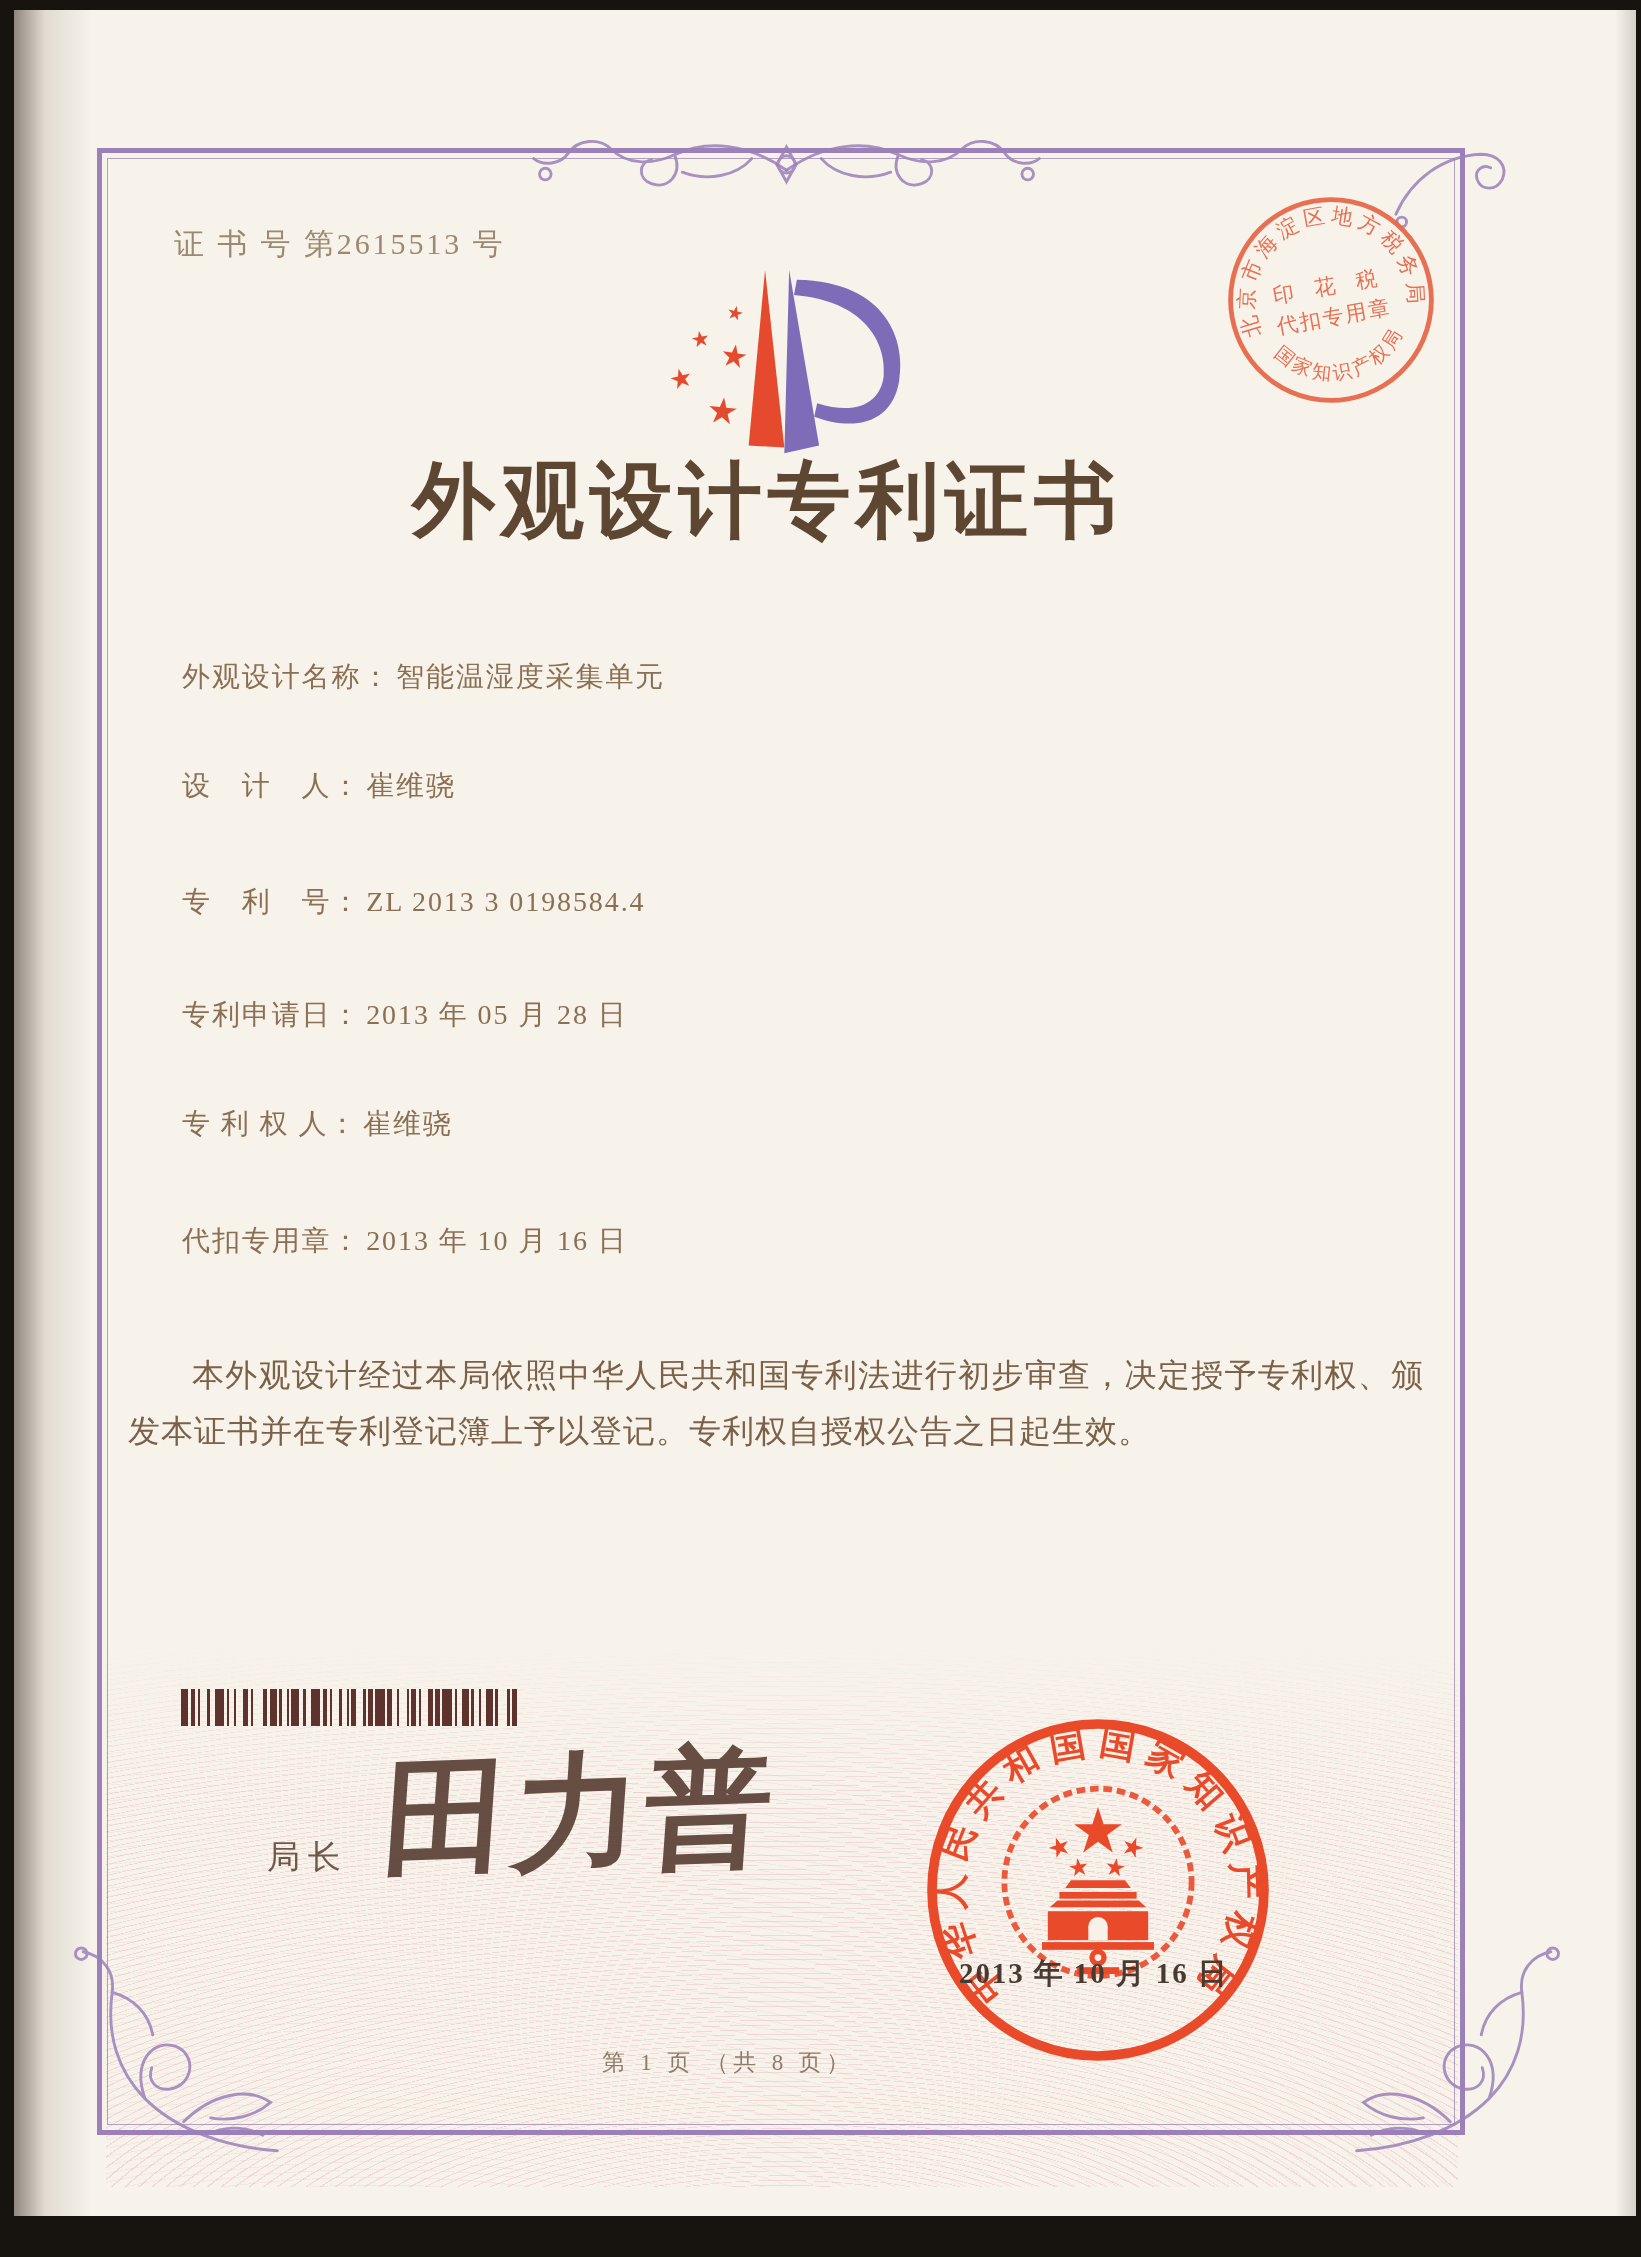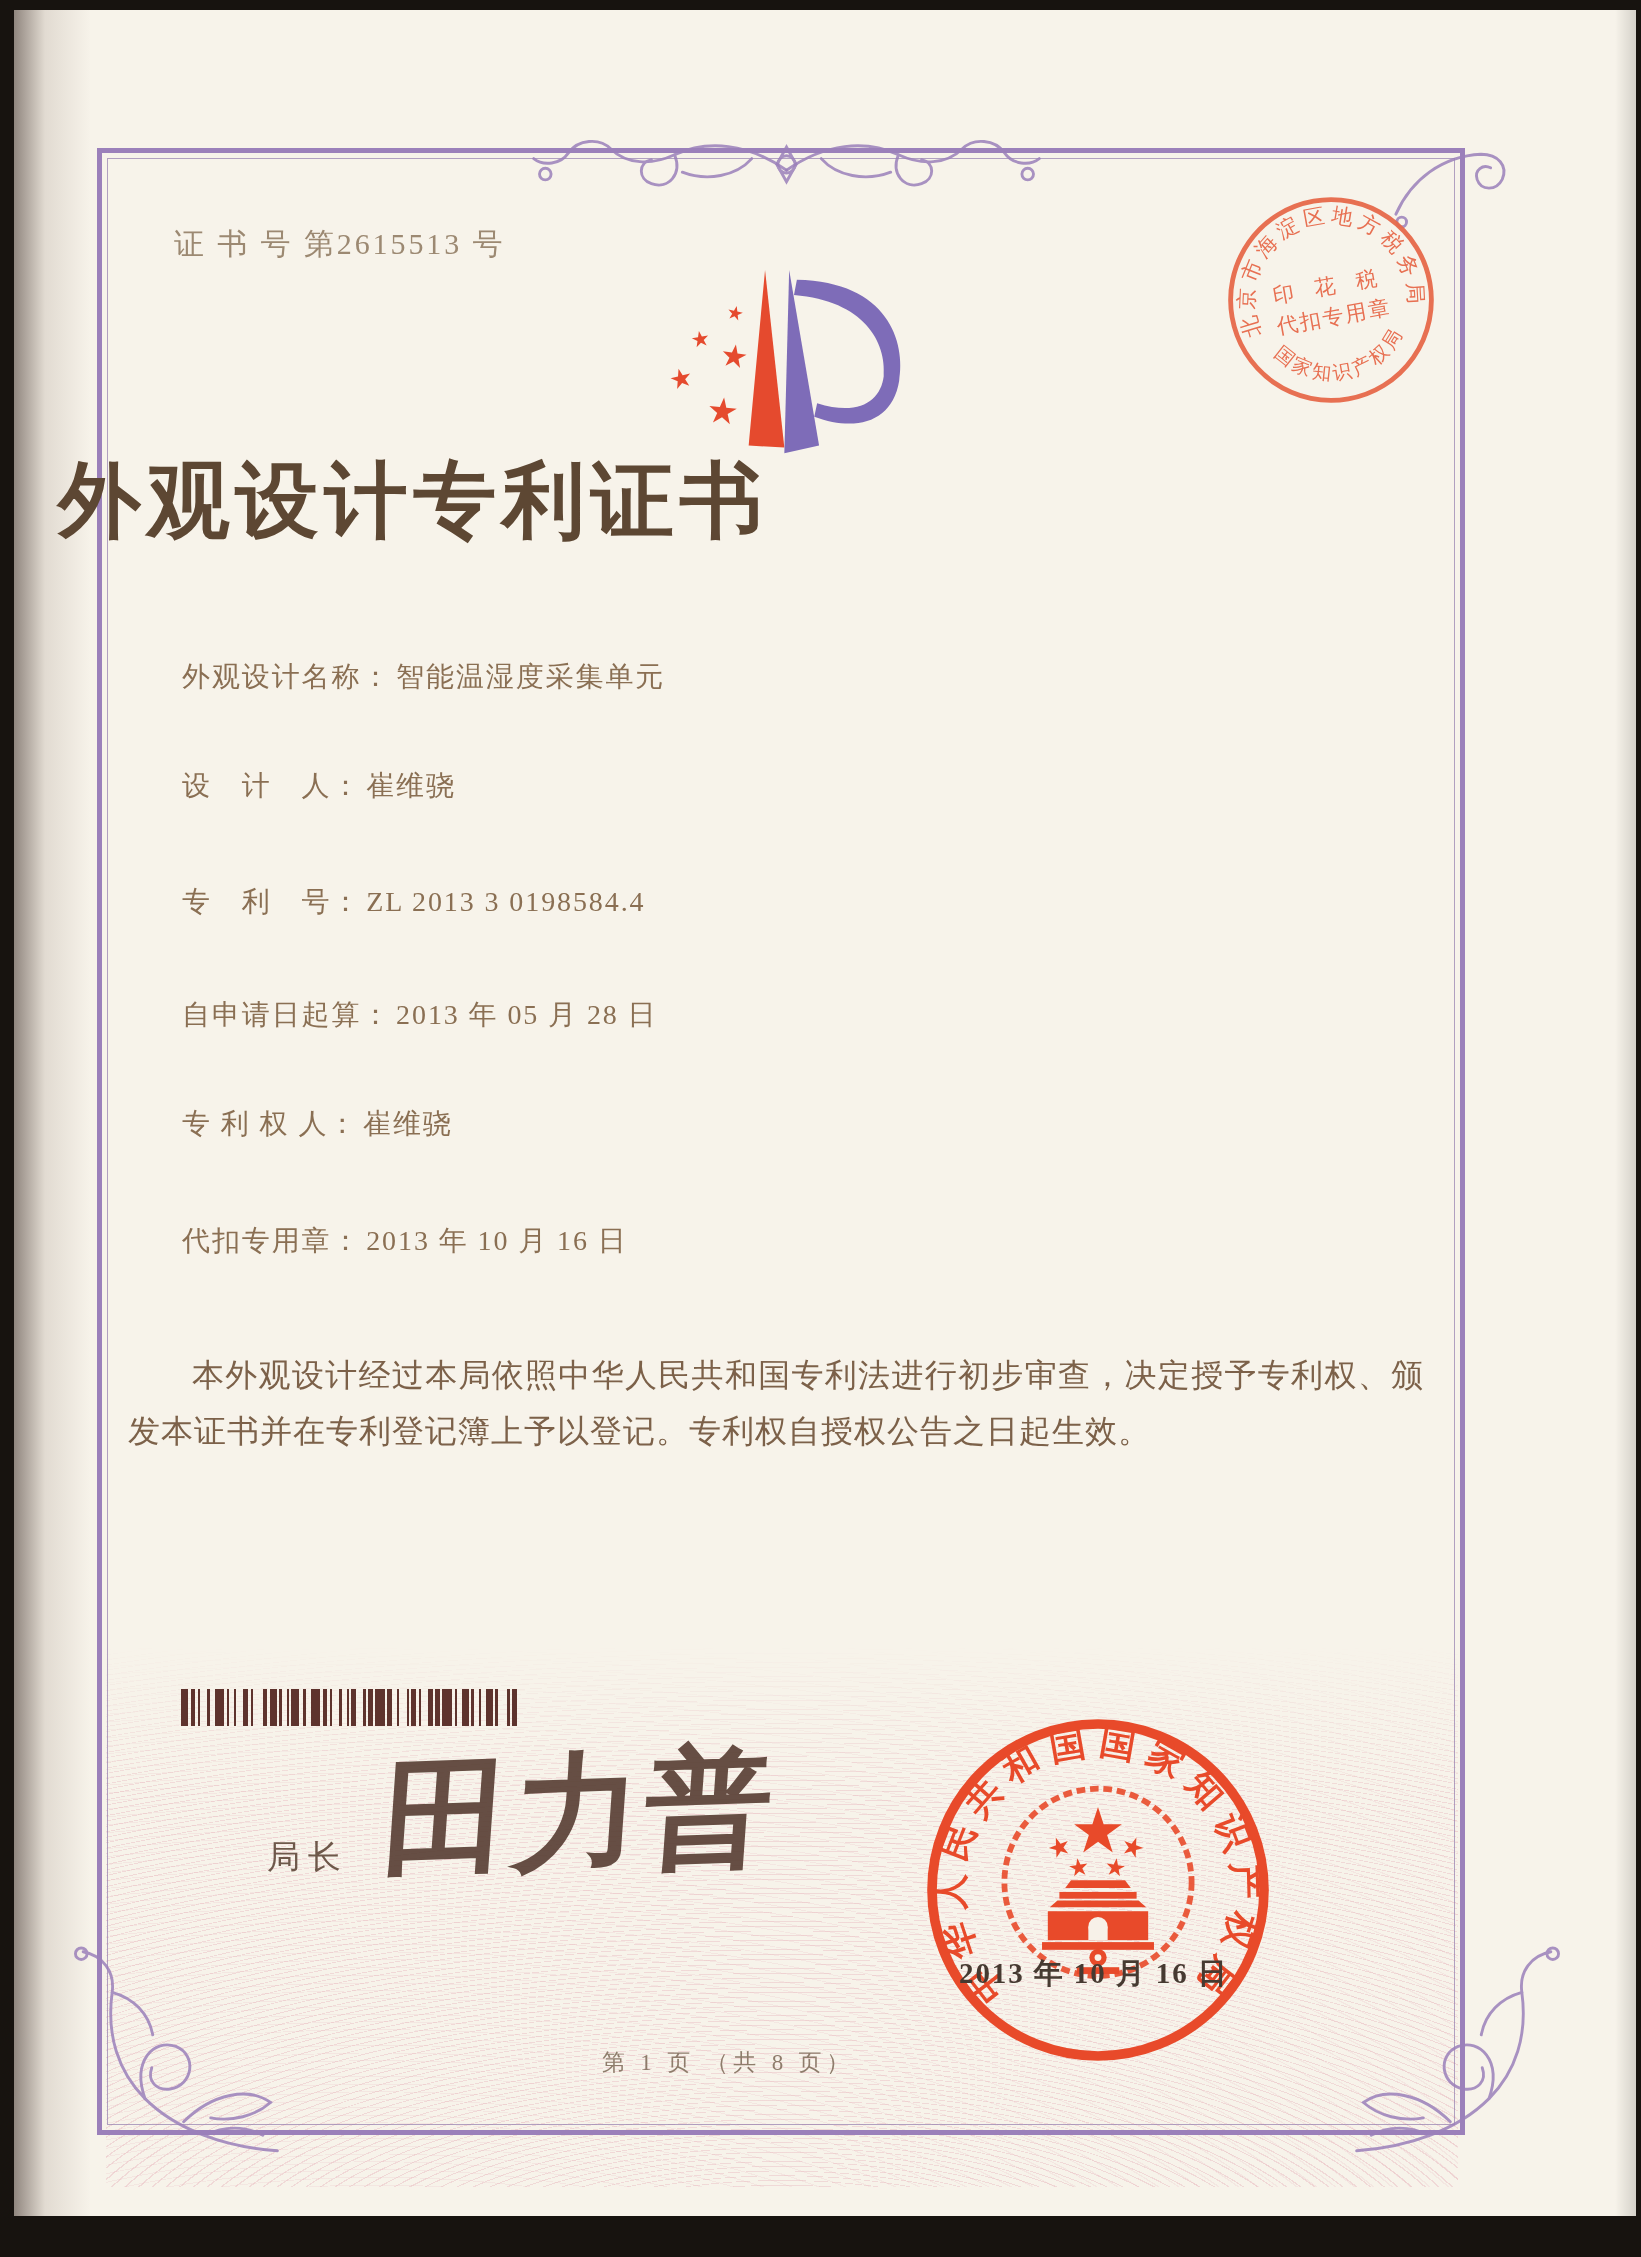--- a/index.html
+++ b/index.html
@@ -41,21 +41,21 @@
   .orn-br{left:1347px;top:1946px;transform:scaleX(-1);}
   .certnum{
     position:absolute;left:174px;top:224px;z-index:3;
     font-size:30px;color:#9c8972;letter-spacing:2.9px;white-space:nowrap;
   }
   .logo{position:absolute;left:657px;top:241px;z-index:3;}
   .logo-red{fill:var(--logo-red,#e54a2e);}
   .logo-purple{fill:var(--logo-purple,#7e6cb8);}
   .title{
     position:absolute;left:58px;top:460px;width:1419px;margin:0;z-index:3;
-    font-size:83px;line-height:1;font-weight:bold;
+    text-align:center;font-size:83px;line-height:1;font-weight:bold;
     color:var(--title-brown,#5d4733);letter-spacing:5.8px;
   }
   .field{
     position:absolute;left:182px;z-index:3;white-space:nowrap;
     font-size:28px;line-height:39px;color:var(--field-brown,#8a6f53);letter-spacing:1.9px;
   }
   .f1{top:657px;} .f2{top:766px;} .f3{top:882px;} .f4{top:995px;} .f5{top:1104px;} .f6{top:1221px;}
   .fvalue{margin-left:4.8px;}
   .bodytext{
     position:absolute;left:128px;top:1347px;width:1296px;z-index:3;
@@ -193,21 +193,21 @@
 <div class="field f1">
   <span class="flabel">外观设计名称：</span><span class="fvalue">智能温湿度采集单元</span>
 </div>
 <div class="field f2">
   <span class="flabel">设　计　人：</span><span class="fvalue">崔维骁</span>
 </div>
 <div class="field f3">
   <span class="flabel">专　利　号：</span><span class="fvalue">ZL 2013 3 0198584.4</span>
 </div>
 <div class="field f4">
-  <span class="flabel">自申请日起算：</span><span class="fvalue">2013 年 05 月 28 日</span>
+  <span class="flabel">专利申请日：</span><span class="fvalue">2013 年 05 月 28 日</span>
 </div>
 <div class="field f5">
   <span class="flabel">专 利 权 人：</span><span class="fvalue">崔维骁</span>
 </div>
 <div class="field f6">
   <span class="flabel">代扣专用章：</span><span class="fvalue">2013 年 10 月 16 日</span>
 </div>
 
 <div class="bodytext">
   <p>本外观设计经过本局依照中华人民共和国专利法进行初步审查，决定授予专利权、颁发本证书并在专利登记簿上予以登记。专利权自授权公告之日起生效。</p>

